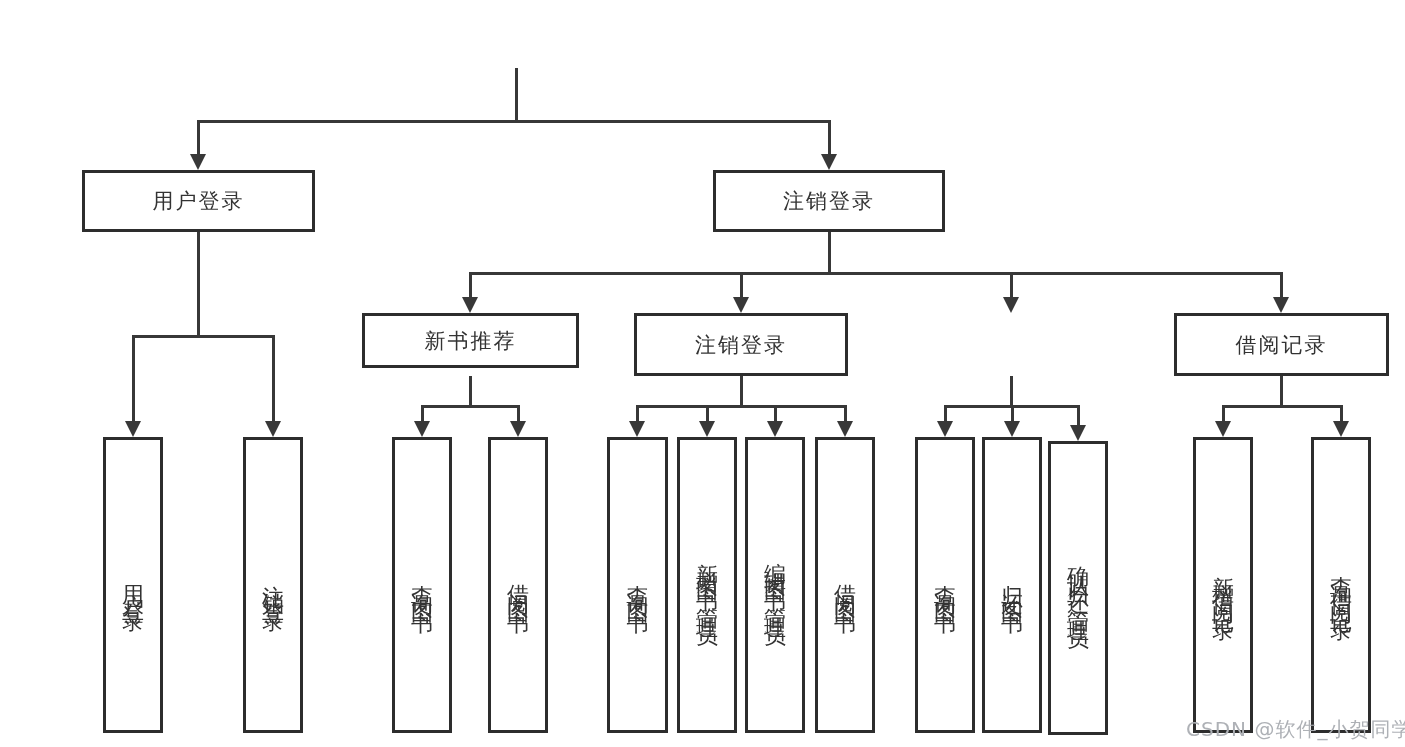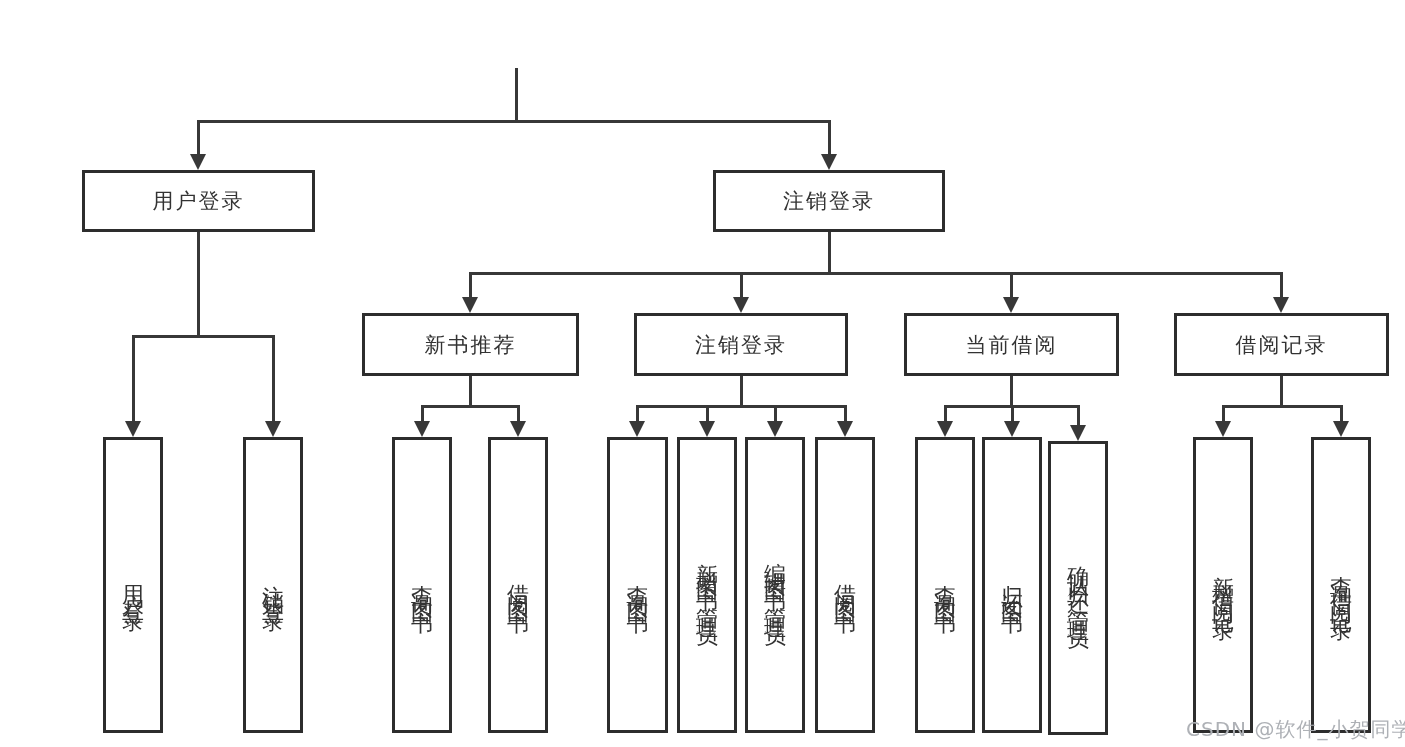--- a/index.html
+++ b/index.html
@@ -55,28 +55,25 @@
 <div class="canvas">
 
 
   <div class="node" style="left:82px;top:170px;width:233px;height:62px">
     <span class="label">用户登录</span>
   </div>
   <div class="node" style="left:713px;top:170px;width:232px;height:62px">
     <span class="label">注销登录</span>
   </div>
 
-  <div class="node" style="left:362px;top:313px;width:217px;height:63px">
+  <div class="node" style="left:362px;top:313px;width:217px;height:55px">
     <span class="label">新书推荐</span>
   </div>
   <div class="node" style="left:634px;top:313px;width:214px;height:63px">
     <span class="label">注销登录</span>
-  </div>
-  <div class="node" style="left:904px;top:313px;width:215px;height:63px">
-    <span class="label">当前借阅</span>
   </div>
   <div class="node" style="left:1174px;top:313px;width:215px;height:63px">
     <span class="label">借阅记录</span>
   </div>
 
   <div class="node vnode" style="left:103px;top:437px;width:60px;height:296px">
     <span class="label">用户登录</span>
   </div>
   <div class="node vnode" style="left:243px;top:437px;width:60px;height:296px">
     <span class="label">注销登录</span>

